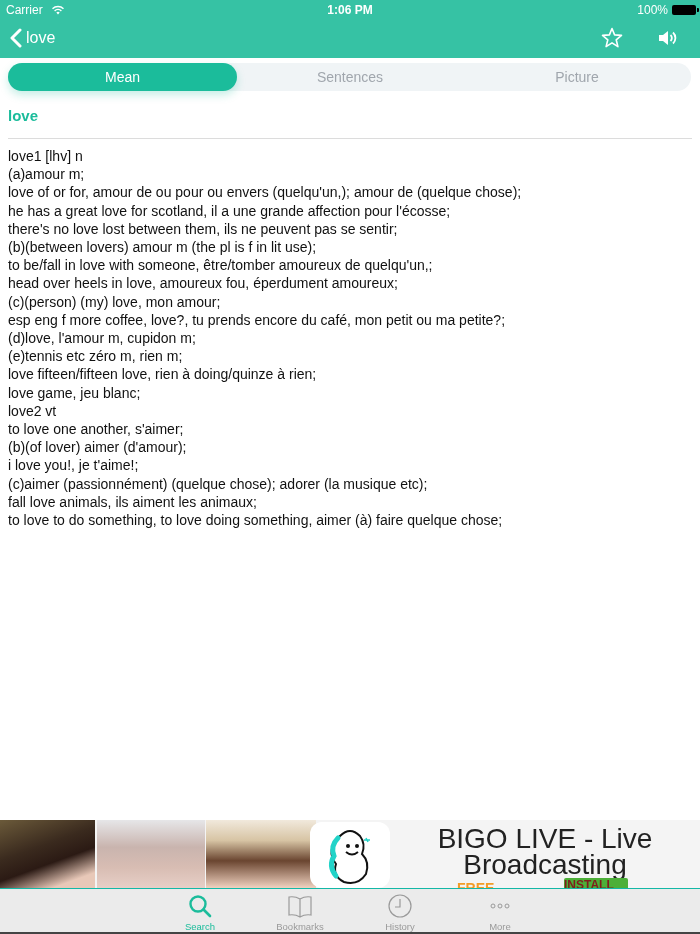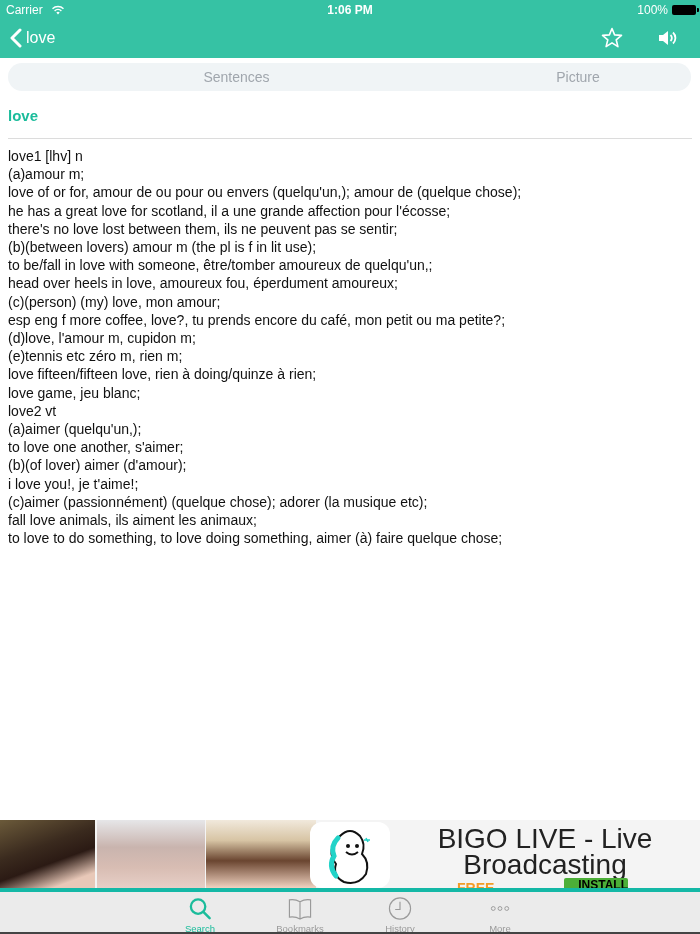--- a/index.html
+++ b/index.html
@@ -32,23 +32,23 @@
     .def-line { white-space: nowrap; }
 
     .ad { position: absolute; left: 0; top: 820px; width: 700px; height: 68px; background: #f4f4f4; overflow: hidden; }
     .ad-photo { position: absolute; top: 0; height: 68px; }
     .p1 { left: 0; width: 95px; background: linear-gradient(160deg, #6b5a3a 0%, #3a2a1e 40%, #2b1a14 60%, #e8c8b8 85%); }
     .p2 { left: 97px; width: 108px; background: linear-gradient(180deg, #e6e6e8 0%, #c9b4ae 40%, #d8bdb3 70%, #e7cfc7 100%); }
     .p3 { left: 206px; width: 110px; background: linear-gradient(180deg, #f1e9dc 0%, #d7c4a4 30%, #6a4530 60%, #f0d2c0 100%); }
     .bigo-logo { position: absolute; left: 310px; top: 2px; width: 80px; height: 66px; background: #fff; border-radius: 12px; }
     .ad-title { position: absolute; left: 400px; top: 6px; width: 290px; text-align: center; font-size: 28px; line-height: 26px; color: #222; }
     .ad-free { position: absolute; left: 457px; top: 60px; font-size: 14px; font-weight: bold; color: #f39c27; }
-    .ad-install { position: absolute; left: 564px; top: 58px; width: 64px; height: 14px; background: #4caf38; color: #000000; font-size: 12px; font-weight: bold; text-align: right; border-radius: 2px; }
+    .ad-install { position: absolute; left: 564px; top: 58px; width: 64px; height: 14px; background: #4caf38; color: #7f1d1d; font-size: 12px; font-weight: bold; text-align: left; border-radius: 2px; }
 
-    .tabbar { position: absolute; left: 0; top: 888px; width: 700px; height: 46px; background: #ebebeb; border-top: 4px solid #14b8a6; display: flex; justify-content: center; gap: 0; }
+    .tabbar { position: absolute; left: 0; top: 888px; width: 700px; height: 46px; background: #ebebeb; border-top: 1px solid #14b8a6; display: flex; justify-content: center; gap: 0; }
     .tab { width: 100px; display: flex; flex-direction: column; align-items: center; padding-top: 4px; cursor: pointer; }
     .tab-icon { width: 26px; height: 26px; }
     .tab-label { font-size: 9.5px; color: #9a9a9a; margin-top: 2px; }
     .tab.active .tab-label { color: #1bbc9b; }
     .bottom-edge { position: absolute; left: 0; top: 932px; width: 700px; height: 2px; background: #444; }
   </style>
 </head>
 <body>
 
 <div class="topbar">
@@ -82,20 +82,21 @@
       <svg class="nav-icon" viewBox="0 0 24 24">
         <path d="M3 9 H7 L12 5 V19 L7 15 H3 Z" fill="#fff"></path>
         <path d="M14.5 9 A4 4 0 0 1 14.5 15" stroke="#fff" stroke-width="1.8" fill="none"></path>
         <path d="M17 6.5 A7.5 7.5 0 0 1 17 17.5" stroke="#fff" stroke-width="1.8" fill="none"></path>
       </svg>
     </div>
   </div>
 </div>
 
 <div class="segbar">
+  <div class="seg active">Mean</div>
   <div class="seg">Sentences</div>
   <div class="seg">Picture</div>
 </div>
 
 <div class="word-title">love</div>
 <div class="divider"></div>
 
 <div class="definition">
   <div class="def-line">love1 [lhv] n</div>
   <div class="def-line">(a)amour m;</div>
@@ -105,21 +106,20 @@
   <div class="def-line">(b)(between lovers) amour m (the pl is f in lit use);</div>
   <div class="def-line">to be/fall in love with someone, être/tomber amoureux de quelqu'un,;</div>
   <div class="def-line">head over heels in love, amoureux fou, éperdument amoureux;</div>
   <div class="def-line">(c)(person) (my) love, mon amour;</div>
   <div class="def-line">esp eng f more coffee, love?, tu prends encore du café, mon petit ou ma petite?;</div>
   <div class="def-line">(d)love, l'amour m, cupidon m;</div>
   <div class="def-line">(e)tennis etc zéro m, rien m;</div>
   <div class="def-line">love fifteen/fifteen love, rien à doing/quinze à rien;</div>
   <div class="def-line">love game, jeu blanc;</div>
   <div class="def-line">love2 vt</div>
-  <div class="def-line">(a)aimer (quelqu'un,);</div>
   <div class="def-line">to love one another, s'aimer;</div>
   <div class="def-line">(b)(of lover) aimer (d'amour);</div>
   <div class="def-line">i love you!, je t'aime!;</div>
   <div class="def-line">(c)aimer (passionnément) (quelque chose); adorer (la musique etc);</div>
   <div class="def-line">fall love animals, ils aiment les animaux;</div>
   <div class="def-line">to love to do something, to love doing something, aimer (à) faire quelque chose;</div>
 </div>
 
 <div class="ad">
   <div class="ad-photo p1"></div>

